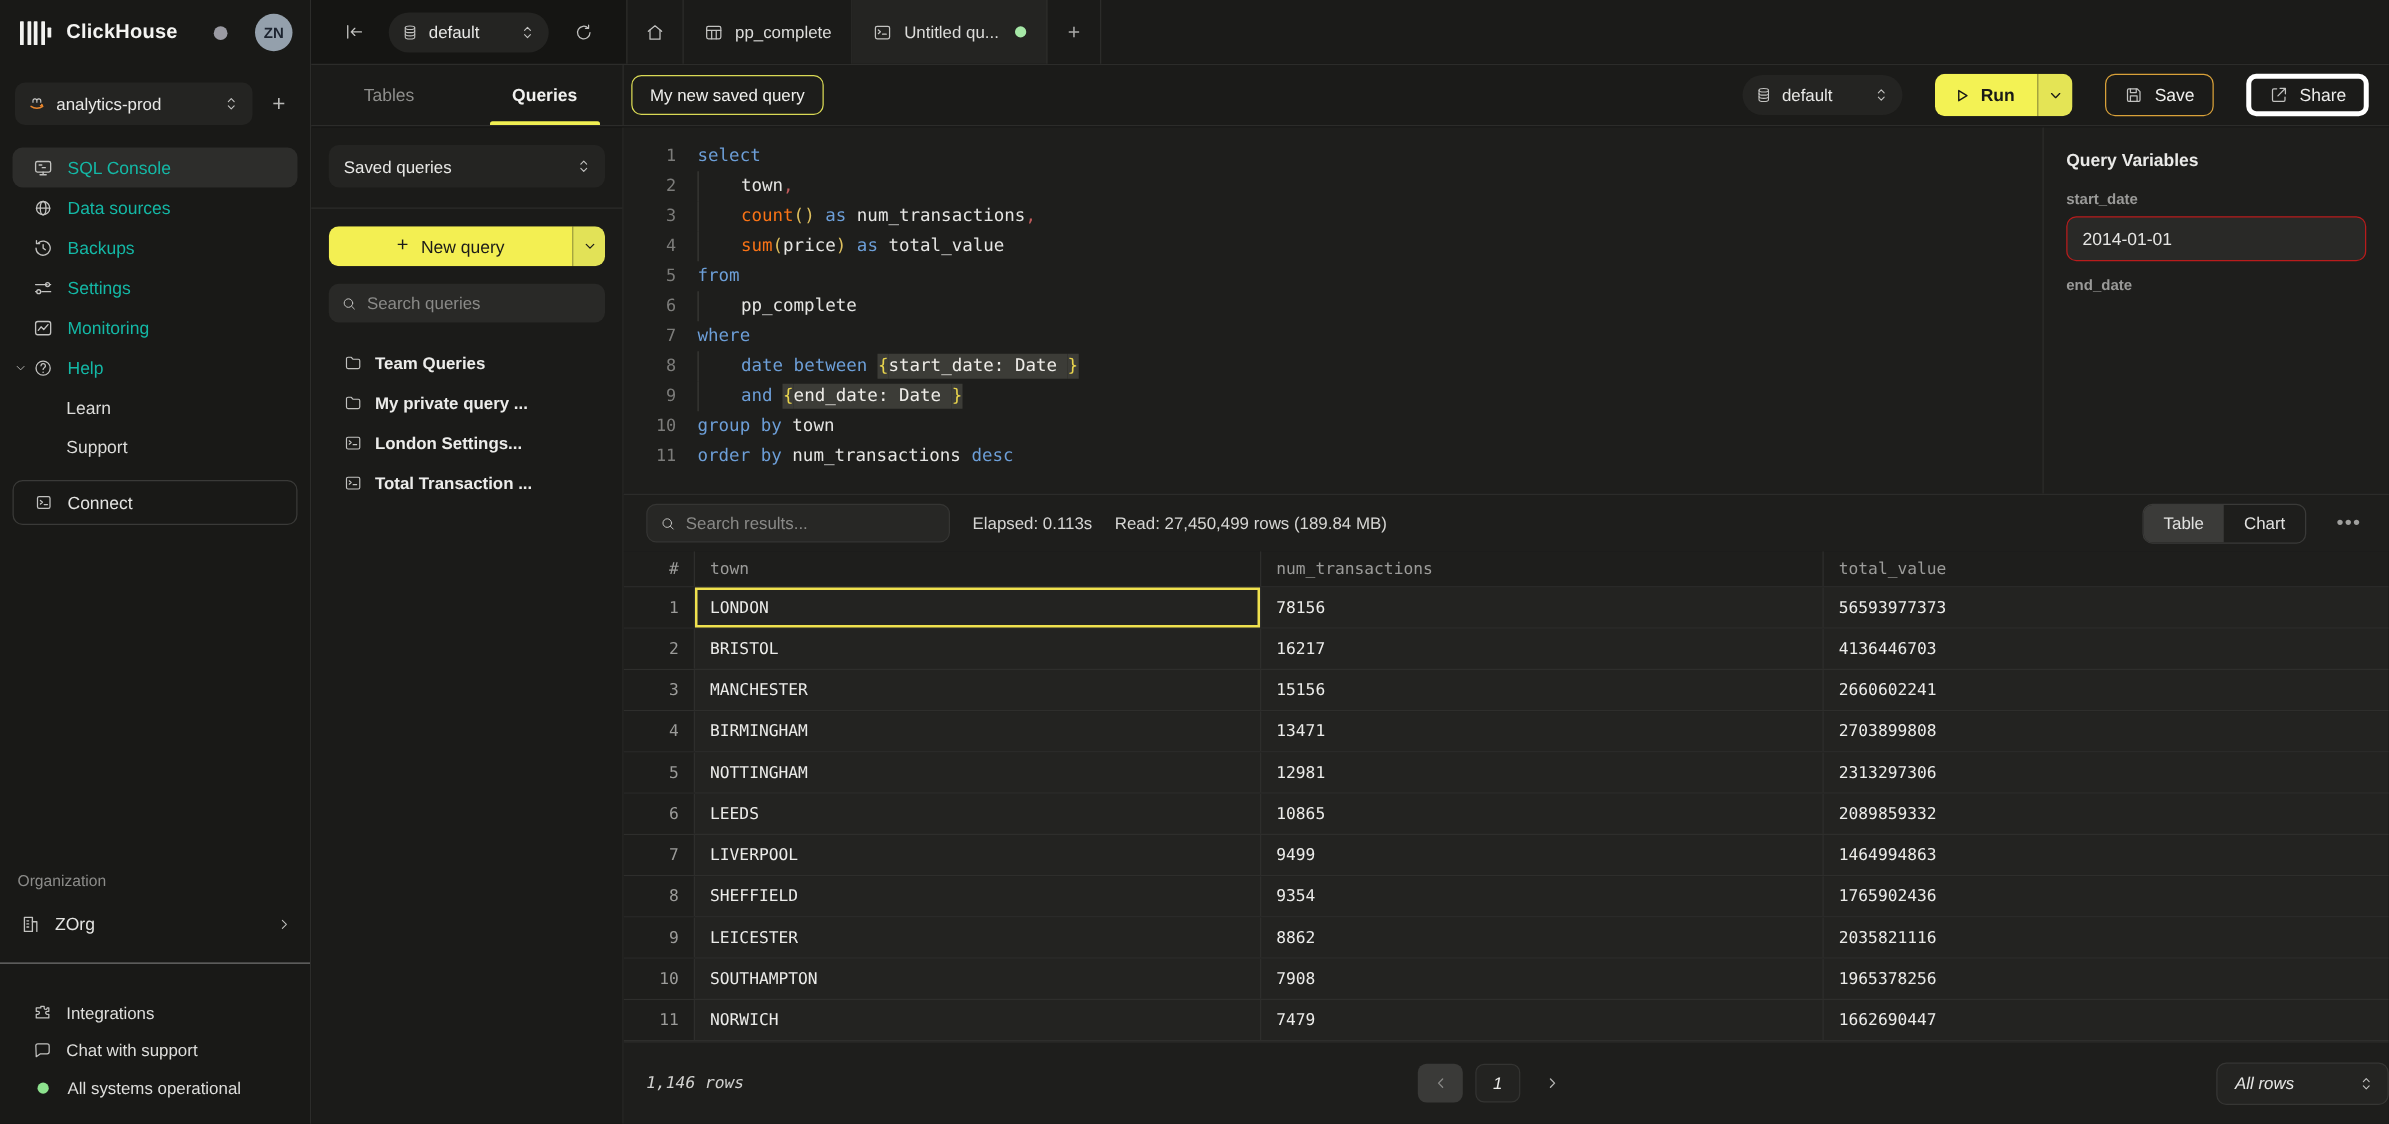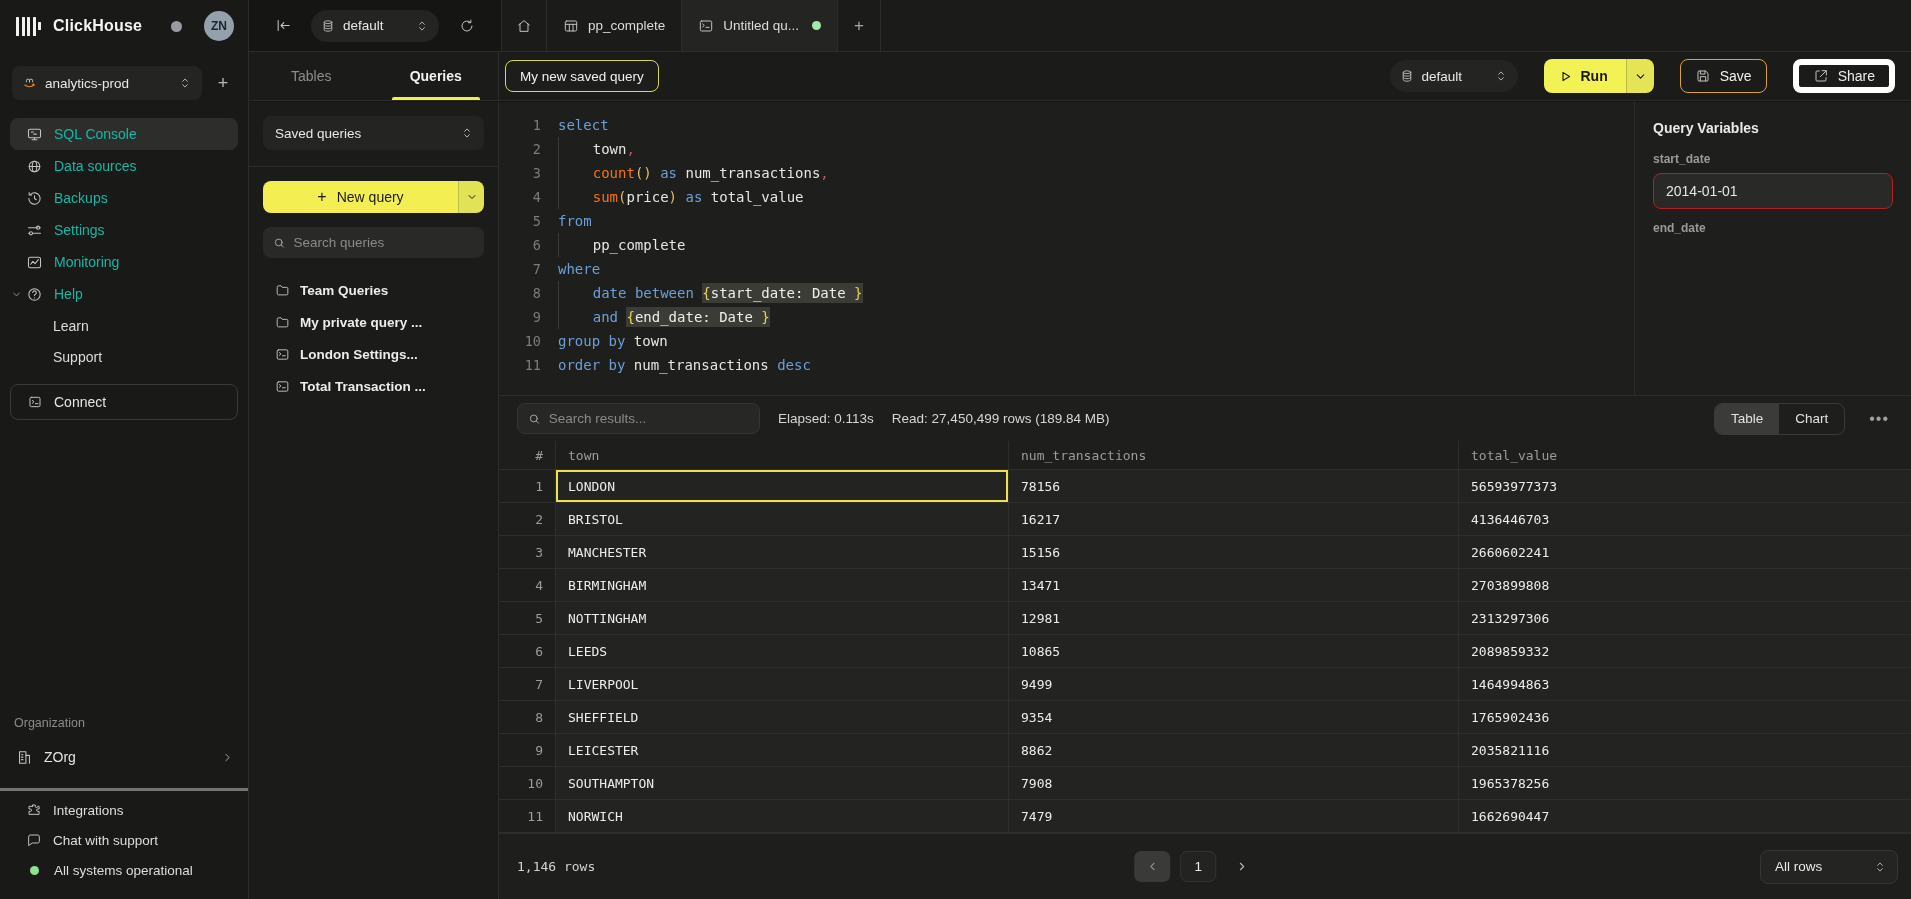--- a/index.html
+++ b/index.html
@@ -31,21 +31,21 @@
   .nav-item .caret { position:absolute; left:1px; top:11px; }
   .nav-item.active { background:#2d2d2b; }
   .nav-child { height:31px; display:flex; align-items:center; padding-left:43px; color:#dcdcda; cursor:pointer; }
   .connect-btn { margin:12px 10px 0 10px; height:36px; border:1px solid #3a3a38; border-radius:8px;
     display:flex; align-items:center; gap:11px; padding-left:16px; color:#e4e4e2; cursor:pointer; }
   .side-bottom { margin-top:auto; }
   .org-label { padding:0 12px 10px 14px; color:#8c8c8a; font-size:12.5px; }
   .org-row { height:34px; display:flex; align-items:center; gap:11px; padding:0 14px 0 16px;
     color:#e4e4e2; cursor:pointer; margin-bottom:14px; }
   .org-row .grow { flex:1; }
-  .side-footer { border-top:3px solid #737373; padding:4px 10px 14px 10px; }
+  .side-footer { border-top:1px solid #737373; padding:24px 10px 14px 10px; }
   .foot-item { height:30px; display:flex; align-items:center; gap:11px; padding-left:16px;
     color:#dededc; font-size:13.5px; cursor:pointer; }
   .green-dot { width:9px; height:9px; border-radius:50%; background:#8de28e; margin:0 4px; }
 
   
   #main { position:absolute; left:249px; top:0; right:0; bottom:0; }
 
   
   .topbar { height:52px; display:flex; align-items:stretch; border-bottom:1px solid #2c2c2a; background:#151513; }
   .tb-left { display:flex; align-items:center; gap:14px; padding:0 20px 0 20px; }
@@ -74,21 +74,21 @@
   .savedq-pill { height:32px; border:1px solid #d9d955; border-radius:8px; background:#1d1d1b;
     display:flex; align-items:center; padding:0 14px; font-size:13.5px; color:#f0f0ee; cursor:pointer; }
   .head-spacer { flex:1; }
   .run-btn { height:34px; display:flex; align-items:stretch; border-radius:8px; overflow:hidden; cursor:pointer; }
   .run-main { background:#f3f254; color:#191917; display:flex; align-items:center; gap:8px;
     padding:0 18px 0 14px; font-weight:700; font-size:14px; }
   .run-caret { width:28px; background:#e4e455; display:flex; align-items:center; justify-content:center;
     border-left:1px solid rgba(0,0,0,0.18); }
   .save-btn { height:34px; border:1.5px solid #d9a139; border-radius:8px; background:transparent;
     display:flex; align-items:center; gap:9px; padding:0 14px; color:#f0f0ee; font-size:14px; cursor:pointer; }
-  .share-btn { height:34px; border:6px solid #ffffff; border-radius:8px; background:transparent;
+  .share-btn { height:34px; border:4px solid #ffffff; border-radius:8px; background:transparent;
     display:flex; align-items:center; gap:9px; padding:0 14px; color:#ececea; font-size:14px; cursor:pointer; }
 
   
   #content { position:absolute; top:102px; left:0; right:0; bottom:0; display:flex; }
 
   
   .queries-panel { width:250px; border-right:1px solid #2c2c2a; background:#1b1b19; display:flex; flex-direction:column; }
   .scope-wrap { padding:14px 14px 16px 14px; border-bottom:1px solid #2c2c2a; }
   .scope-select { height:34px; background:#242422; border-radius:8px; display:flex; align-items:center;
     padding:0 10px 0 12px; cursor:pointer; }
@@ -161,21 +161,21 @@
     border-right:1px solid #2e2e2c; }
   .col-val { flex:1; padding-left:12px; height:100%; display:flex; align-items:center; }
   .trow { height:33px; display:flex; align-items:stretch; background:#232321; border-bottom:1px solid #2e2e2c;
     color:#ececea; }
   .trow .col-num { background:#1e1e1c; color:#9c9c9a; }
   .cell-sel { position:relative; }
   .cell-sel::after { content:""; position:absolute; inset:0; border:2px solid #efe14e; pointer-events:none; }
 
   
   .pag { height:66px; border-top:1px solid #2c2c2a; display:flex; align-items:center;
-    padding:0 13px 0 18px; background:#1e1e1c; position:relative; }
+    padding:0 0 0 18px; background:#1e1e1c; position:relative;font-style:italic; }
   .rowcount { color:#d2d2d0; font-family:"DejaVu Sans Mono", monospace; font-size:13px; }
   .pager { position:absolute; left:50%; transform:translateX(-58%); display:flex; align-items:center; gap:10px; }
   .pg-prev { width:36px; height:31px; background:#3a3a38; border-radius:7px; display:flex;
     align-items:center; justify-content:center; cursor:default; }
   .pg-page { width:36px; height:31px; background:#232321; border:1px solid #343432; border-radius:7px;
     display:flex; align-items:center; justify-content:center; color:#ececea; font-size:13.5px; cursor:pointer; }
   .pg-next { width:30px; height:31px; display:flex; align-items:center; justify-content:center; cursor:pointer; }
   .allrows { margin-left:auto; height:34px; min-width:138px; background:#242422; border:1px solid #363634;
     border-radius:8px; display:flex; align-items:center; padding:0 10px 0 14px; cursor:pointer; }
   .allrows .lbl { flex:1; font-size:13.5px; color:#e8e8e6; }

